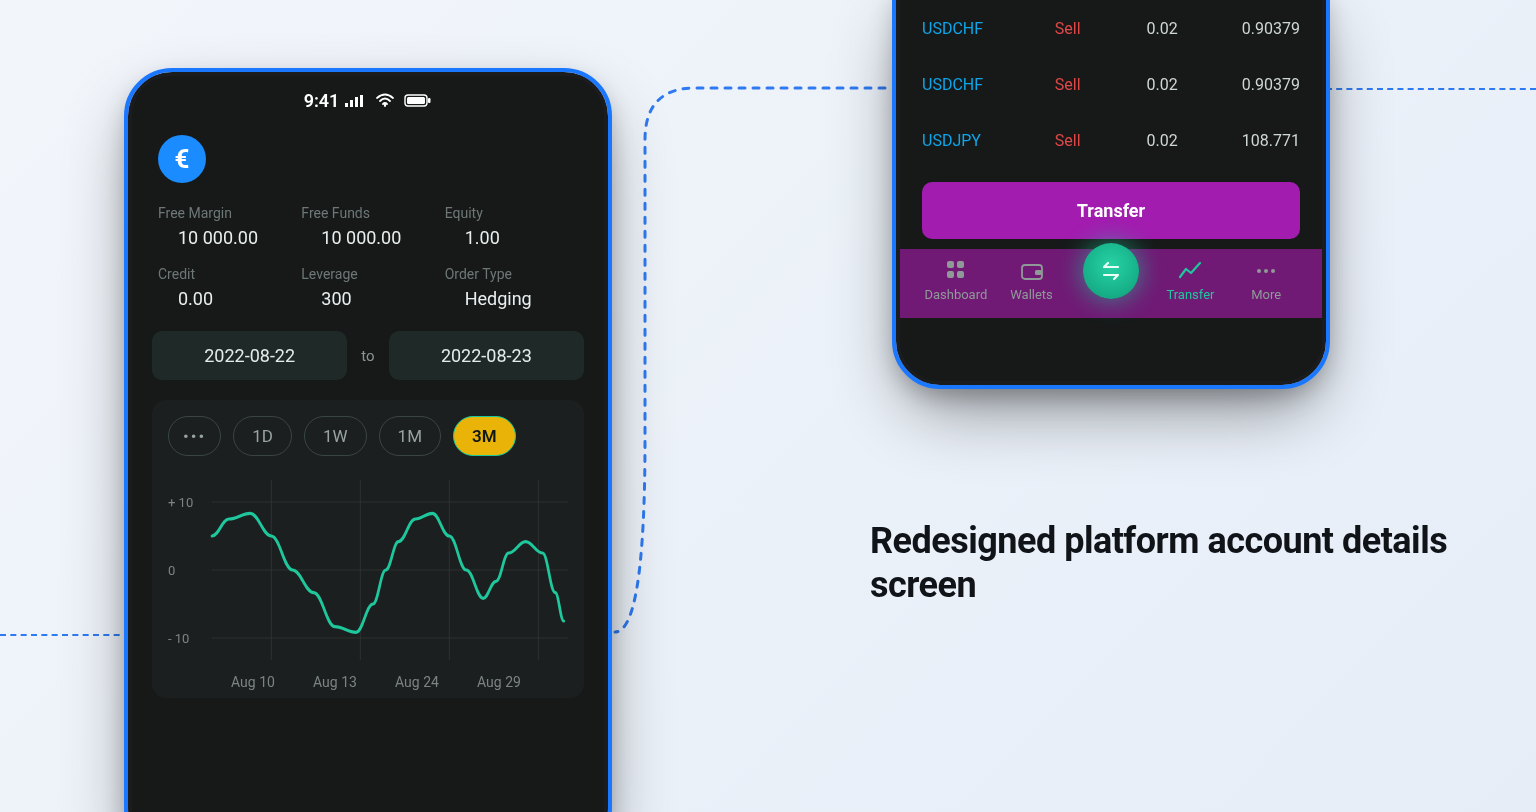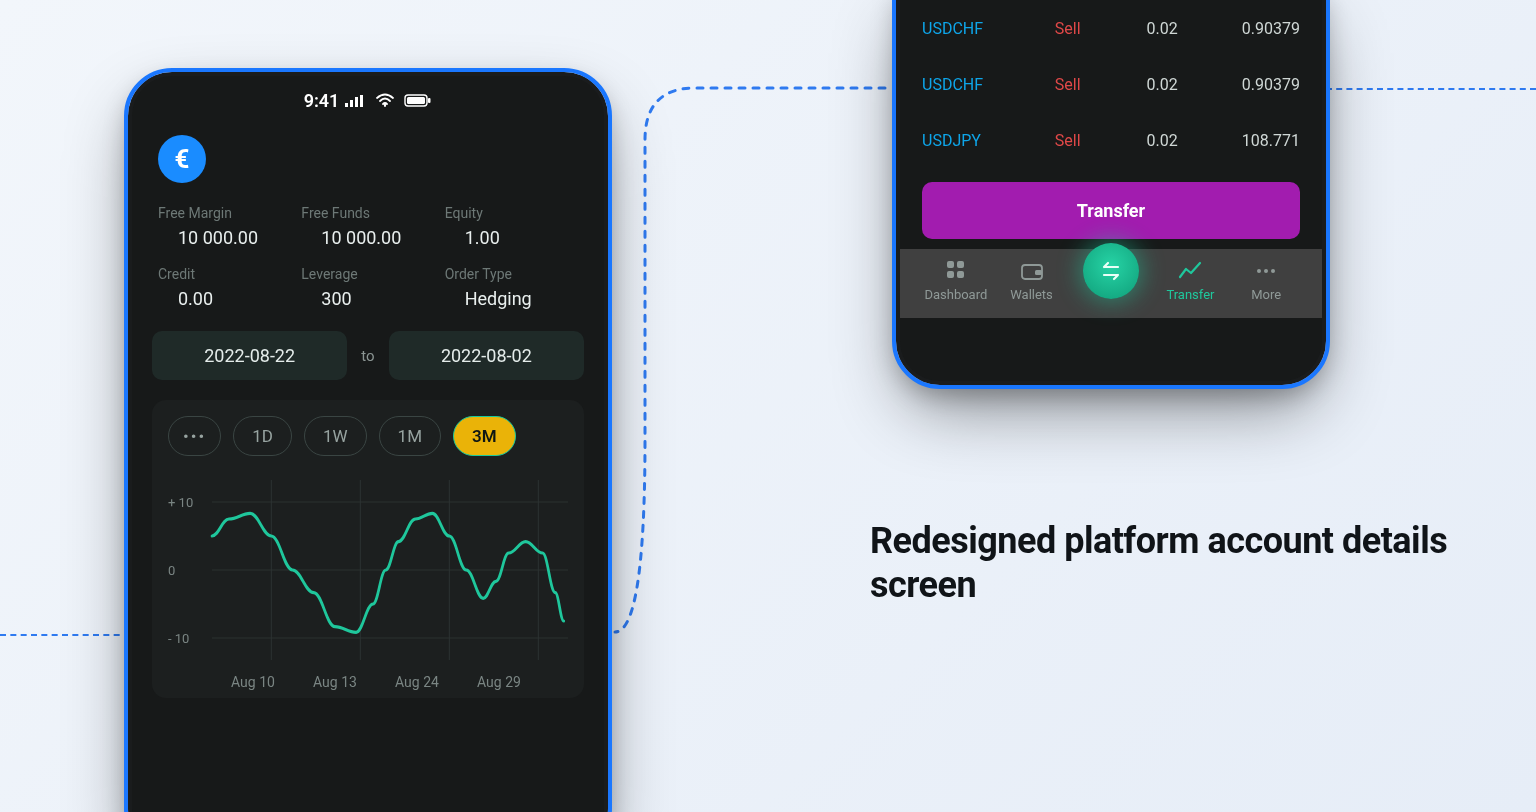--- a/index.html
+++ b/index.html
@@ -59,21 +59,21 @@
   
   .phone.p2 { right:210px; top:-10px; width:430px; height:395px; border-top-left-radius:0; border-top-right-radius:0; }
   .phone.p2 .screen{ border-top-left-radius:0; border-top-right-radius:0; inset:4px;}
   .rows { padding: 6px 22px 0; }
   .row { display:grid; grid-template-columns: 1.3fr .7fr .7fr 1fr; align-items:center; height:56px; font-size:16px; }
   .row .sym{ color:#0ea5e9;}
   .row .side{ color:#e04848;}
   .row .q{ color:#cfd7d5; text-align:center;}
   .row .p{ color:#cfd7d5; text-align:right;}
   .transfer-btn{ margin:14px 22px 10px; background:#a21caf; color:#fff; text-align:center; border-radius:10px; padding:18px 0; font-size:18px; font-weight:700;}
-  .tabbar{ position:relative; display:flex; justify-content:space-between; align-items:flex-end; padding:10px 18px 16px; background:#404040;}
+  .tabbar{ position:relative; display:flex; justify-content:space-between; align-items:flex-end; padding:10px 18px 16px; background:#701a75;}
   .tab{ flex:1; text-align:center; color:#8f9997; font-size:13px;}
   .tab.active{ color:#1fc79c;}
   .tab .ic{ display:flex; justify-content:center; margin-bottom:6px; color:inherit;}
   .fab{ position:absolute; left:50%; top:-6px; transform:translateX(-50%); width:56px;height:56px;border-radius:50%;background:radial-gradient(circle at 50% 40%, #26d3a5, #0f9d78); box-shadow:0 0 22px 4px rgba(31,199,156,.45); display:flex;align-items:center;justify-content:center;color:#eafff7;}
   .tab.spacer{ flex:1.1; }
 
   svg{ overflow:visible;}
 </style>
 </head>
 <body>
@@ -140,21 +140,21 @@
           </div>
         <div class="metric">
             <div class="lbl">Order Type</div>
             <div class="val">Hedging</div>
           </div>
       </div>
 
       <div class="daterow">
         <div class="datepill">2022-08-22</div>
         <div class="to">to</div>
-        <div class="datepill">2022-08-02</div>
+        <div class="datepill">2022-08-23</div>
       </div>
 
       <div class="chartcard">
         <div class="ranges">
           <button class="rng dots">•••</button>
           <button class="rng">1D</button>
           <button class="rng">1W</button>
           <button class="rng">1M</button>
           <button class="rng active">3M</button>
         </div>

